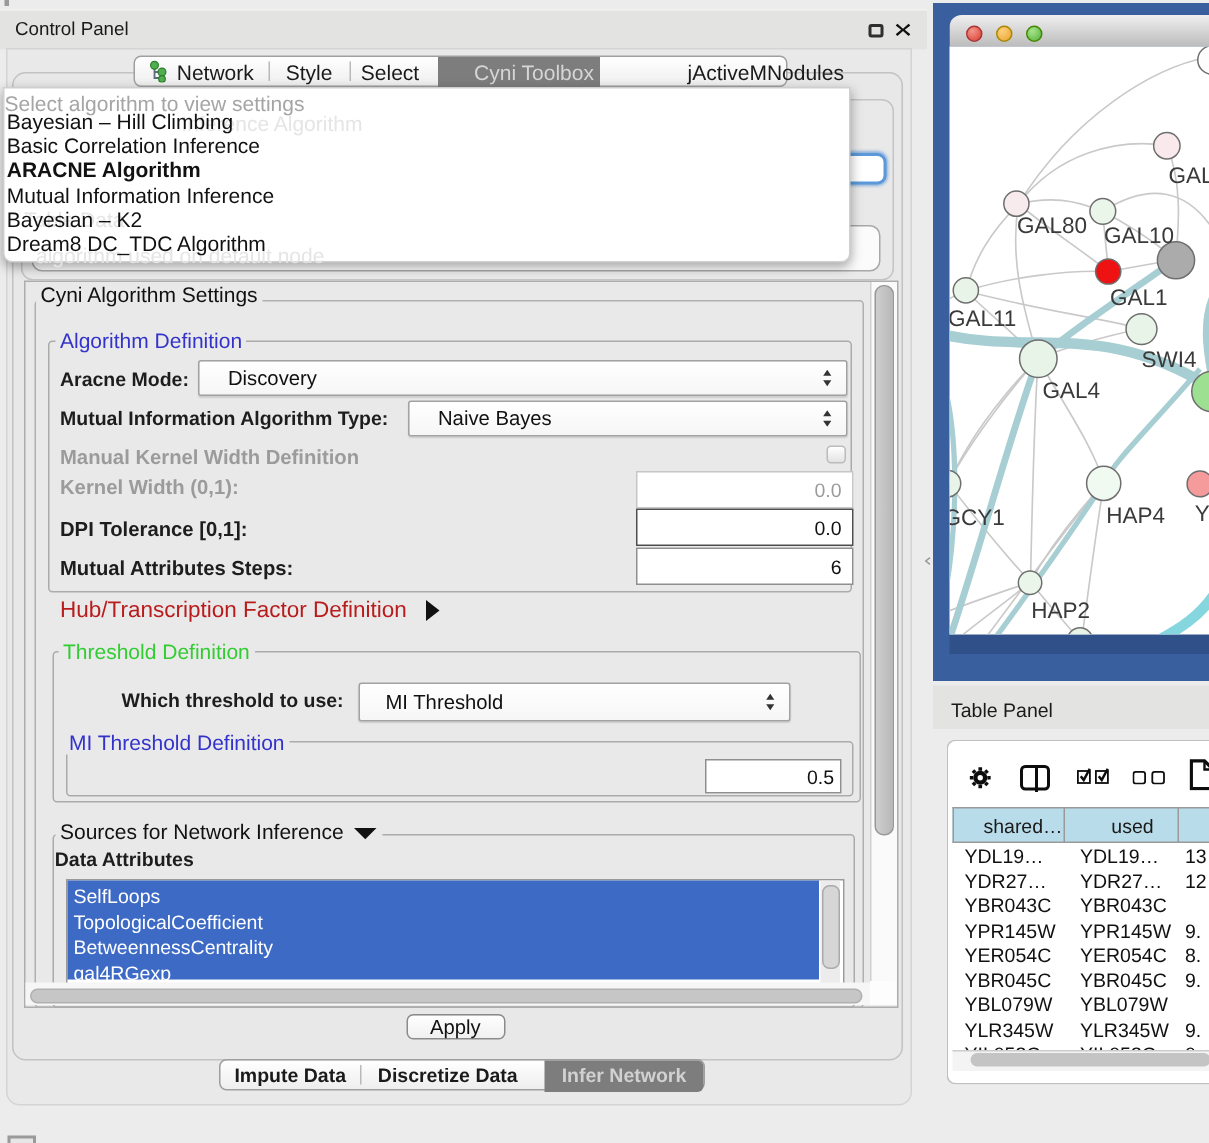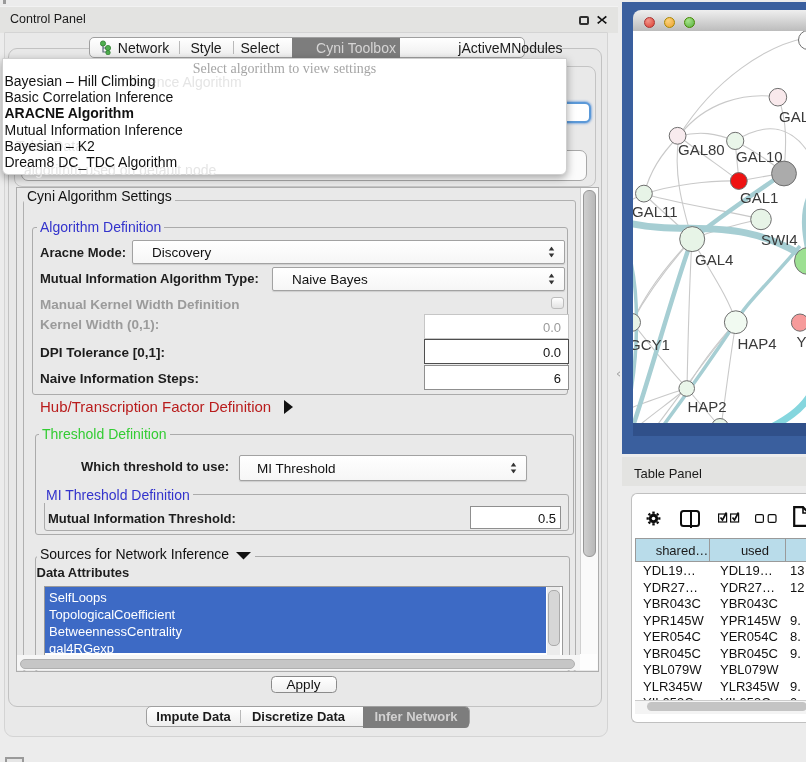--- a/index.html
+++ b/index.html
@@ -90,21 +90,21 @@
 <div class="lbl" style="left:40px;top:317px;color:#9b9b9b;font-size:13.5px;">Kernel Width (0,1):</div>
 <div class="field" style="left:424px;top:314px;width:143px;height:23px;border-color:#c6c6c6;">
       <span style="color:#9b9b9b;">0.0</span>
     </div>
 
 <div class="lbl" style="left:40px;top:345px;font-size:13.5px;">DPI Tolerance [0,1]:</div>
 <div class="field" style="left:424px;top:339px;width:143px;height:23px;border:1.5px solid #4e4e4e;">
       <span>0.0</span>
     </div>
 
-<div class="lbl" style="left:40px;top:371px;font-size:13.5px;">Naive Information Steps:</div>
+<div class="lbl" style="left:40px;top:371px;font-size:13.5px;">Mutual Attributes Steps:</div>
 <div class="field" style="left:424px;top:365px;width:143px;height:23px;border-color:#8f8f8f;">
       <span>6</span>
     </div>
 
 <div class="abs" style="left:40px;top:397.5px;font-size:15px;color:#b91c1c;">Hub/Transcription Factor Definition</div>
 <svg class="abs" style="left:283px;top:399.5px;" width="11" height="14" viewBox="0 0 11 14">
       <path d="M1 0 L10 7 L1 14 Z" fill="#111"></path>
     </svg>
 
 <div class="grp" style="left:35px;top:434px;width:537px;height:99px;"></div>
@@ -115,21 +115,20 @@
       <span class="ctext" style="left:17px;">MI Threshold</span>
       <svg class="arr" viewBox="0 0 9 14">
         <path d="M4.5 0 L8 5 L1 5 Z" fill="#333"></path>
         <path d="M4.5 14 L8 9 L1 9 Z" fill="#333"></path>
       </svg>
     </div>
 
 <div class="grp" style="left:44px;top:494px;width:523px;height:35px;"></div>
 <div class="gtitle" style="left:43px;top:488px;color:#3333cc;">MI Threshold Definition</div>
 
-<div class="lbl" style="left:48px;top:511px;">Mutual Information Threshold:</div>
 <div class="field" style="left:470px;top:506px;width:89px;height:21px;border-color:#8f8f8f;">
       <span style="right:4px;">0.5</span>
     </div>
 
 <div class="grp" style="left:35px;top:556px;width:533px;height:114px;"></div>
 <div class="gtitle" style="left:37px;top:547px;color:#111;">Sources for Network Inference <svg width="17" height="9" viewBox="0 0 15 9" style="vertical-align:-0.5px;margin-left:2px">
         <path d="M0 1 L15 1 L7.5 8.5 Z" fill="#111"></path>
       </svg></div>
 <div class="lbl" style="left:36.5px;top:565px;">Data Attributes</div>
 
@@ -152,21 +151,21 @@
   <div class="abs" style="left:216px;top:0;width:106px;height:21px;background:#7d7d7d;border-radius:0 4px 4px 0;"></div>
   <div class="tabseg" style="left:216px;width:106px;color:#d2d1d1;font-weight:bold;font-size:13px;">Infer Network</div>
 </div>
 
 <div class="abs" style="left:5px;top:757px;width:15px;height:12px;background:#e6e6e6;border:2px solid #9a9a9a;"></div>
 
 <div class="abs" style="left:2px;top:58px;width:563px;height:115px;background:#fff;border:1px solid #cfcfcf;border-radius:0 0 6px 6px;box-shadow:0 3px 8px rgba(0,0,0,0.35);z-index:30;">
   <div style="position:absolute;left:118px;top:15px;font-size:14px;color:#e5e5e5;">Inference Algorithm</div>
   <div style="position:absolute;left:13px;top:79px;font-size:14px;color:#e5e5e5;">Table Data</div>
   <div style="position:absolute;left:21px;top:103px;font-size:14px;color:#e5e5e5;">algorithm used on default node</div>
-  <div style="position:absolute;top:2px;left:0;right:0;text-align:center;font-size:14px;color:#a5a5a5;font-family:Liberation Serif, serif;">Select algorithm to view settings</div>
+  <div style="position:absolute;top:2px;left:0;right:0;text-align:left;font-size:14px;color:#a5a5a5;">Select algorithm to view settings</div>
   <div style="position:absolute;top:14px;left:1.5px;font-size:14px;color:#111;line-height:16.2px;">Bayesian – Hill Climbing<br>Basic Correlation Inference<br><b>ARACNE Algorithm</b><br>Mutual Information Inference<br>Bayesian – K2<br>Dream8 DC_TDC Algorithm</div>
 </div>
 
 <svg class="abs" style="left:616px;top:371px" width="5" height="6" viewBox="0 0 5 6">
       <path d="M4 0.8 L1.2 3 L4 5.2" stroke="#999" stroke-width="1" fill="none"></path>
     </svg>
 <div class="abs" style="left:3px;top:0;width:3px;height:4px;background:#9a9a9a;"></div>
 
 <div class="abs" style="left:622px;top:2px;width:184px;height:452px;background:#3a5f9e;"></div>
 <div class="abs" style="left:633px;top:423px;width:173px;height:13px;background:#30508a;"></div>

